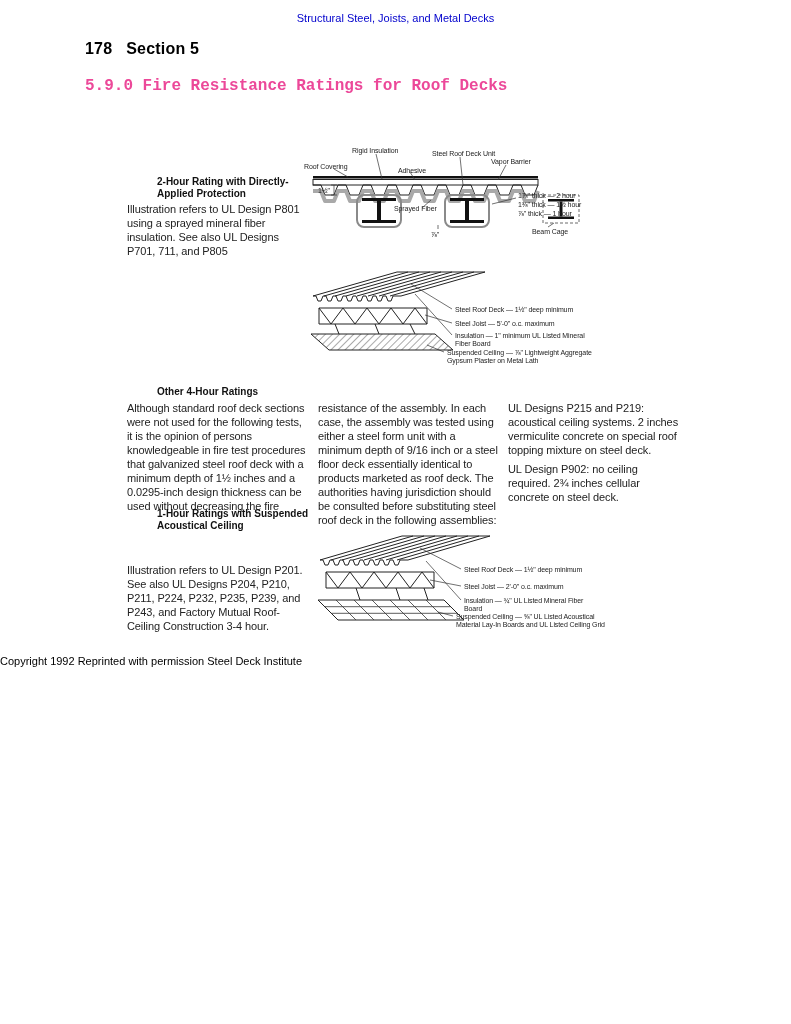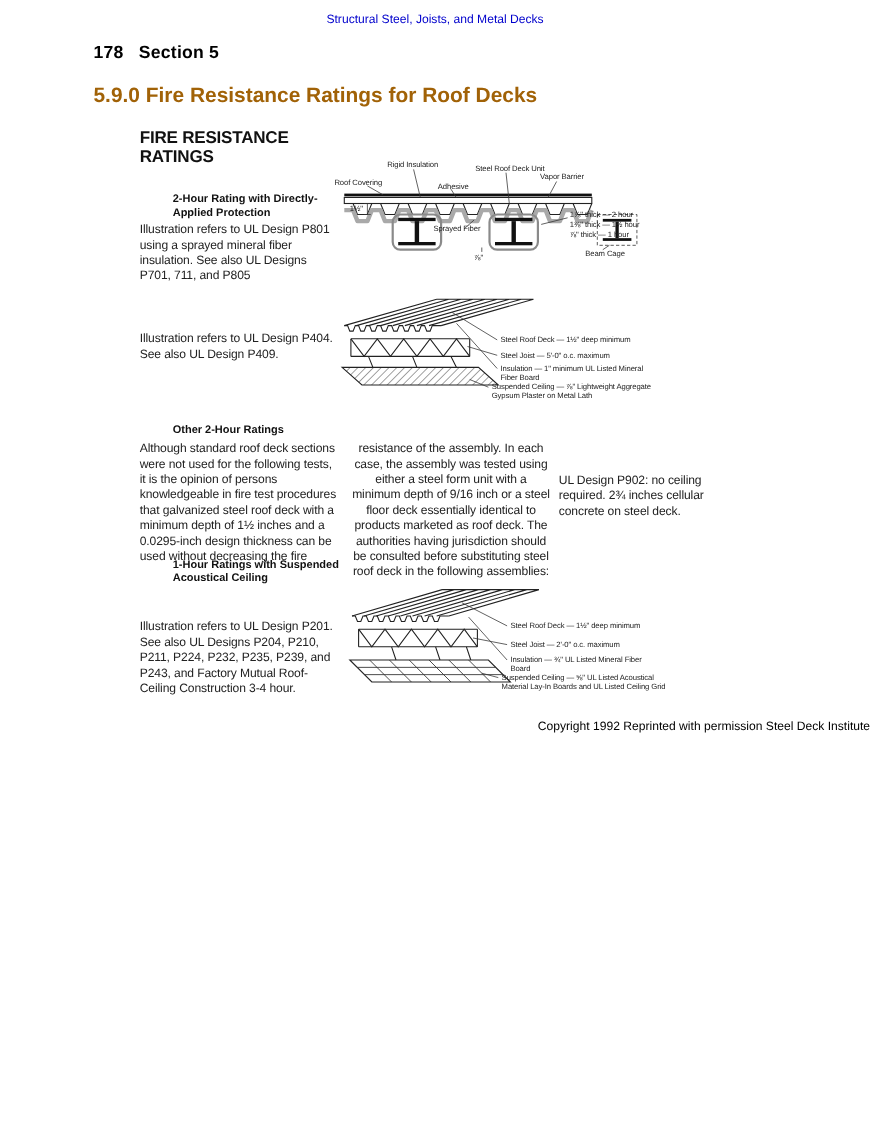--- a/index.html
+++ b/index.html
@@ -4,61 +4,57 @@
 <title>Structural Steel, Joists, and Metal Decks — p.178</title>
 <style>
   * { margin:0; padding:0; box-sizing:border-box; }
   html,body { background:#ffffff; }
   body { font-family:"Liberation Sans", sans-serif; }
   .page { position:relative; width:791px; height:782px; background:#ffffff; margin:0 auto; overflow:hidden; color:#1a1a1a; }
   .abs { position:absolute; }
 
   .header-link { top:12px; left:0; width:100%; text-align:center; font-size:11px; color:#0000cc; cursor:pointer; }
   .page-label { top:40px; left:85px; font-size:16px; font-weight:bold; color:#000; letter-spacing:0.2px; white-space:pre; }
-  .section-heading { top:77px; left:85px; font-size:19px; font-weight:bold; color:#a16207; }
+  .section-heading { top:77px; left:85px; font-size:16px; font-weight:bold; color:#ec4899;font-family:Liberation Mono, monospace; }
 
   .fig-title { top:117px; left:127px; font-size:15.5px; font-weight:800; line-height:1.1; letter-spacing:-0.2px; color:#111; }
   .fig-head { font-size:10px; font-weight:bold; line-height:1.22; color:#111;margin-left:30px; }
   .fig-body { font-size:11px; line-height:1.27; letter-spacing:-0.1px; color:#222; }
 
   .s1-head { top:176px; left:127px; width:152px; }
   .s1-body { top:203px; left:127px; width:182px; }
   .s2-head { top:274px; left:127px; width:176px; }
   .s2-body { top:302px; left:127px; width:182px; }
   .s3-head { top:386px; left:127px; width:220px; }
   .s3-c1 { top:402px; left:127px; width:180px; }
-  .s3-c2 { top:402px; left:318px; width:184px;text-align:center; }
+  .s3-c2 { top:402px; left:318px; width:184px; }
   .s3-c3 { top:402px; left:508px; width:172px; }
-  .s3-c3 .para2 { margin-top:29px; }
+  .s3-c3 .para2 { margin-top:5px; }
   .s4-head { top:508px; left:127px; width:178px; }
   .s4-body { top:564px; left:127px; width:182px; }
 
   .diagram { position:absolute; }
   .d1 { top:142px; left:298px; width:290px; height:118px; }
   .d2 { top:262px; left:305px; width:302px; height:112px; }
   .d3 { top:528px; left:312px; width:308px; height:116px; }
   .diagram svg { position:absolute; top:0; left:0; }
   .dlabel { position:absolute; font-size:7px; line-height:1.2; color:#222; letter-spacing:-0.1px; }
   .dnotes div { height:9px; }
 
-  .copyright { top:655px; left:0; width:100%; text-align:right; font-size:11px; color:#000; }
+  .copyright { top:655px; left:0; width:100%; text-align:left; font-size:11px; color:#000; }
 </style>
 </head>
 <body>
 
 <div class="page">
 
   <div class="abs header-link">Structural Steel, Joists, and Metal Decks</div>
   <div class="abs page-label">178   Section 5</div>
   <div class="abs section-heading">5.9.0 Fire Resistance Ratings for Roof Decks</div>
 
-  <div class="abs fig-title">
-    <div>FIRE RESISTANCE</div>
-    <div>RATINGS</div>
-  </div>
 
   <div class="abs fig-head s1-head">2-Hour Rating with Directly-Applied Protection</div>
   <div class="abs fig-body s1-body">Illustration refers to UL Design P801 using a sprayed mineral fiber insulation. See also UL Designs P701, 711, and P805</div>
 
   <div class="diagram d1">
     <svg width="290" height="118" viewBox="0 0 290 118">
       <g stroke="#222" fill="none" stroke-width="1">
         <rect x="15" y="34" width="225" height="2.5" fill="#111" stroke="none"></rect>
         <rect x="15" y="37.5" width="225" height="5.5"></rect>
         <path d="M15 43 h8 l4 10 h9 l4 -10 h8 l4 10 h9 l4 -10 h8 l4 10 h9 l4 -10 h8 l4 10 h9 l4 -10 h8 l4 10 h9 l4 -10 h8 l4 10 h9 l4 -10 h8 l4 10 h9 l4 -10 h8 l4 10 h9 l4 -10 h8 l4 10 h9 l4 -10"></path>
@@ -102,21 +98,20 @@
     <span class="dlabel" style="left:20px; top:45px;">1½"</span>
     <span class="dlabel" style="left:133px; top:89px;">⅞"</span>
     <span class="dlabel dnotes" style="left:220px; top:50px;">
       <div>1⅞" thick — 2 hour</div>
       <div>1⅜" thick — 1½ hour</div>
       <div>⅞" thick — 1 hour</div>
     </span>
     <span class="dlabel" style="left:234px; top:86px;">Beam Cage</span>
   </div>
 
-  <div class="abs fig-body s2-body">Illustration refers to UL Design P404. See also UL Design P409.</div>
 
   <div class="diagram d2">
     <svg width="302" height="112" viewBox="0 0 302 112">
       <defs>
         <pattern id="hatchP" width="5" height="5" patternUnits="userSpaceOnUse" patternTransform="rotate(45)">
           <line x1="0" y1="0" x2="0" y2="5" stroke="#555" stroke-width="1"></line>
         </pattern>
       </defs>
       <g stroke="#222" fill="none" stroke-width="1">
         <path d="M8 34 L92 10 M19 34 L103 10 M30 34 L114 10 M41 34 L125 10 M52 34 L136 10 M63 34 L147 10 M74 34 L158 10 M85 34 L169 10 M96 34 L180 10 M92 10 H180"></path>
@@ -132,24 +127,25 @@
           <path d="M147 73 L110 32"></path>
           <path d="M139 90 L122 83"></path>
       </g>
     </svg>
     <span class="dlabel" style="left:150px; top:44px; width:148px;">Steel Roof Deck — 1½" deep minimum</span>
     <span class="dlabel" style="left:150px; top:58px; width:148px;">Steel Joist — 5'-0" o.c. maximum</span>
     <span class="dlabel" style="left:150px; top:70px; width:132px;">Insulation — 1" minimum UL Listed Mineral Fiber Board</span>
     <span class="dlabel" style="left:142px; top:87px; width:152px;">Suspended Ceiling — ⅞" Lightweight Aggregate Gypsum Plaster on Metal Lath</span>
   </div>
 
-  <div class="abs fig-head s3-head">Other 2-Hour Ratings</div>
+  <div class="abs fig-head s3-head">Other 4-Hour Ratings</div>
   <div class="abs fig-body s3-c1">Although standard roof deck sections were not used for the following tests, it is the opinion of persons knowledgeable in fire test procedures that galvanized steel roof deck with a minimum depth of 1½ inches and a 0.0295-inch design thickness can be used without decreasing the fire</div>
   <div class="abs fig-body s3-c2">resistance of the assembly. In each case, the assembly was tested using either a steel form unit with a minimum depth of 9/16 inch or a steel floor deck essentially identical to products marketed as roof deck. The authorities having jurisdiction should be consulted before substituting steel roof deck in the following assemblies:</div>
   <div class="abs fig-body s3-c3">
+    <div class="para1">UL Designs P215 and P219: acoustical ceiling systems. 2 inches vermiculite concrete on special roof topping mixture on steel deck.</div>
     <div class="para2">UL Design P902: no ceiling required. 2¾ inches cellular concrete on steel deck.</div>
   </div>
 
   <div class="abs fig-head s4-head">1-Hour Ratings with Suspended Acoustical Ceiling</div>
   <div class="abs fig-body s4-body">Illustration refers to UL Design P201. See also UL Designs P204, P210, P211, P224, P232, P235, P239, and P243, and Factory Mutual Roof-Ceiling Construction 3-4 hour.</div>
 
   <div class="diagram d3">
     <svg width="308" height="116" viewBox="0 0 308 116">
       <g stroke="#222" fill="none" stroke-width="1">
         <path d="M8 32 L90 8 M19 32 L101 8 M30 32 L112 8 M41 32 L123 8 M52 32 L134 8 M63 32 L145 8 M74 32 L156 8 M85 32 L167 8 M96 32 L178 8 M90 8 H178"></path>

